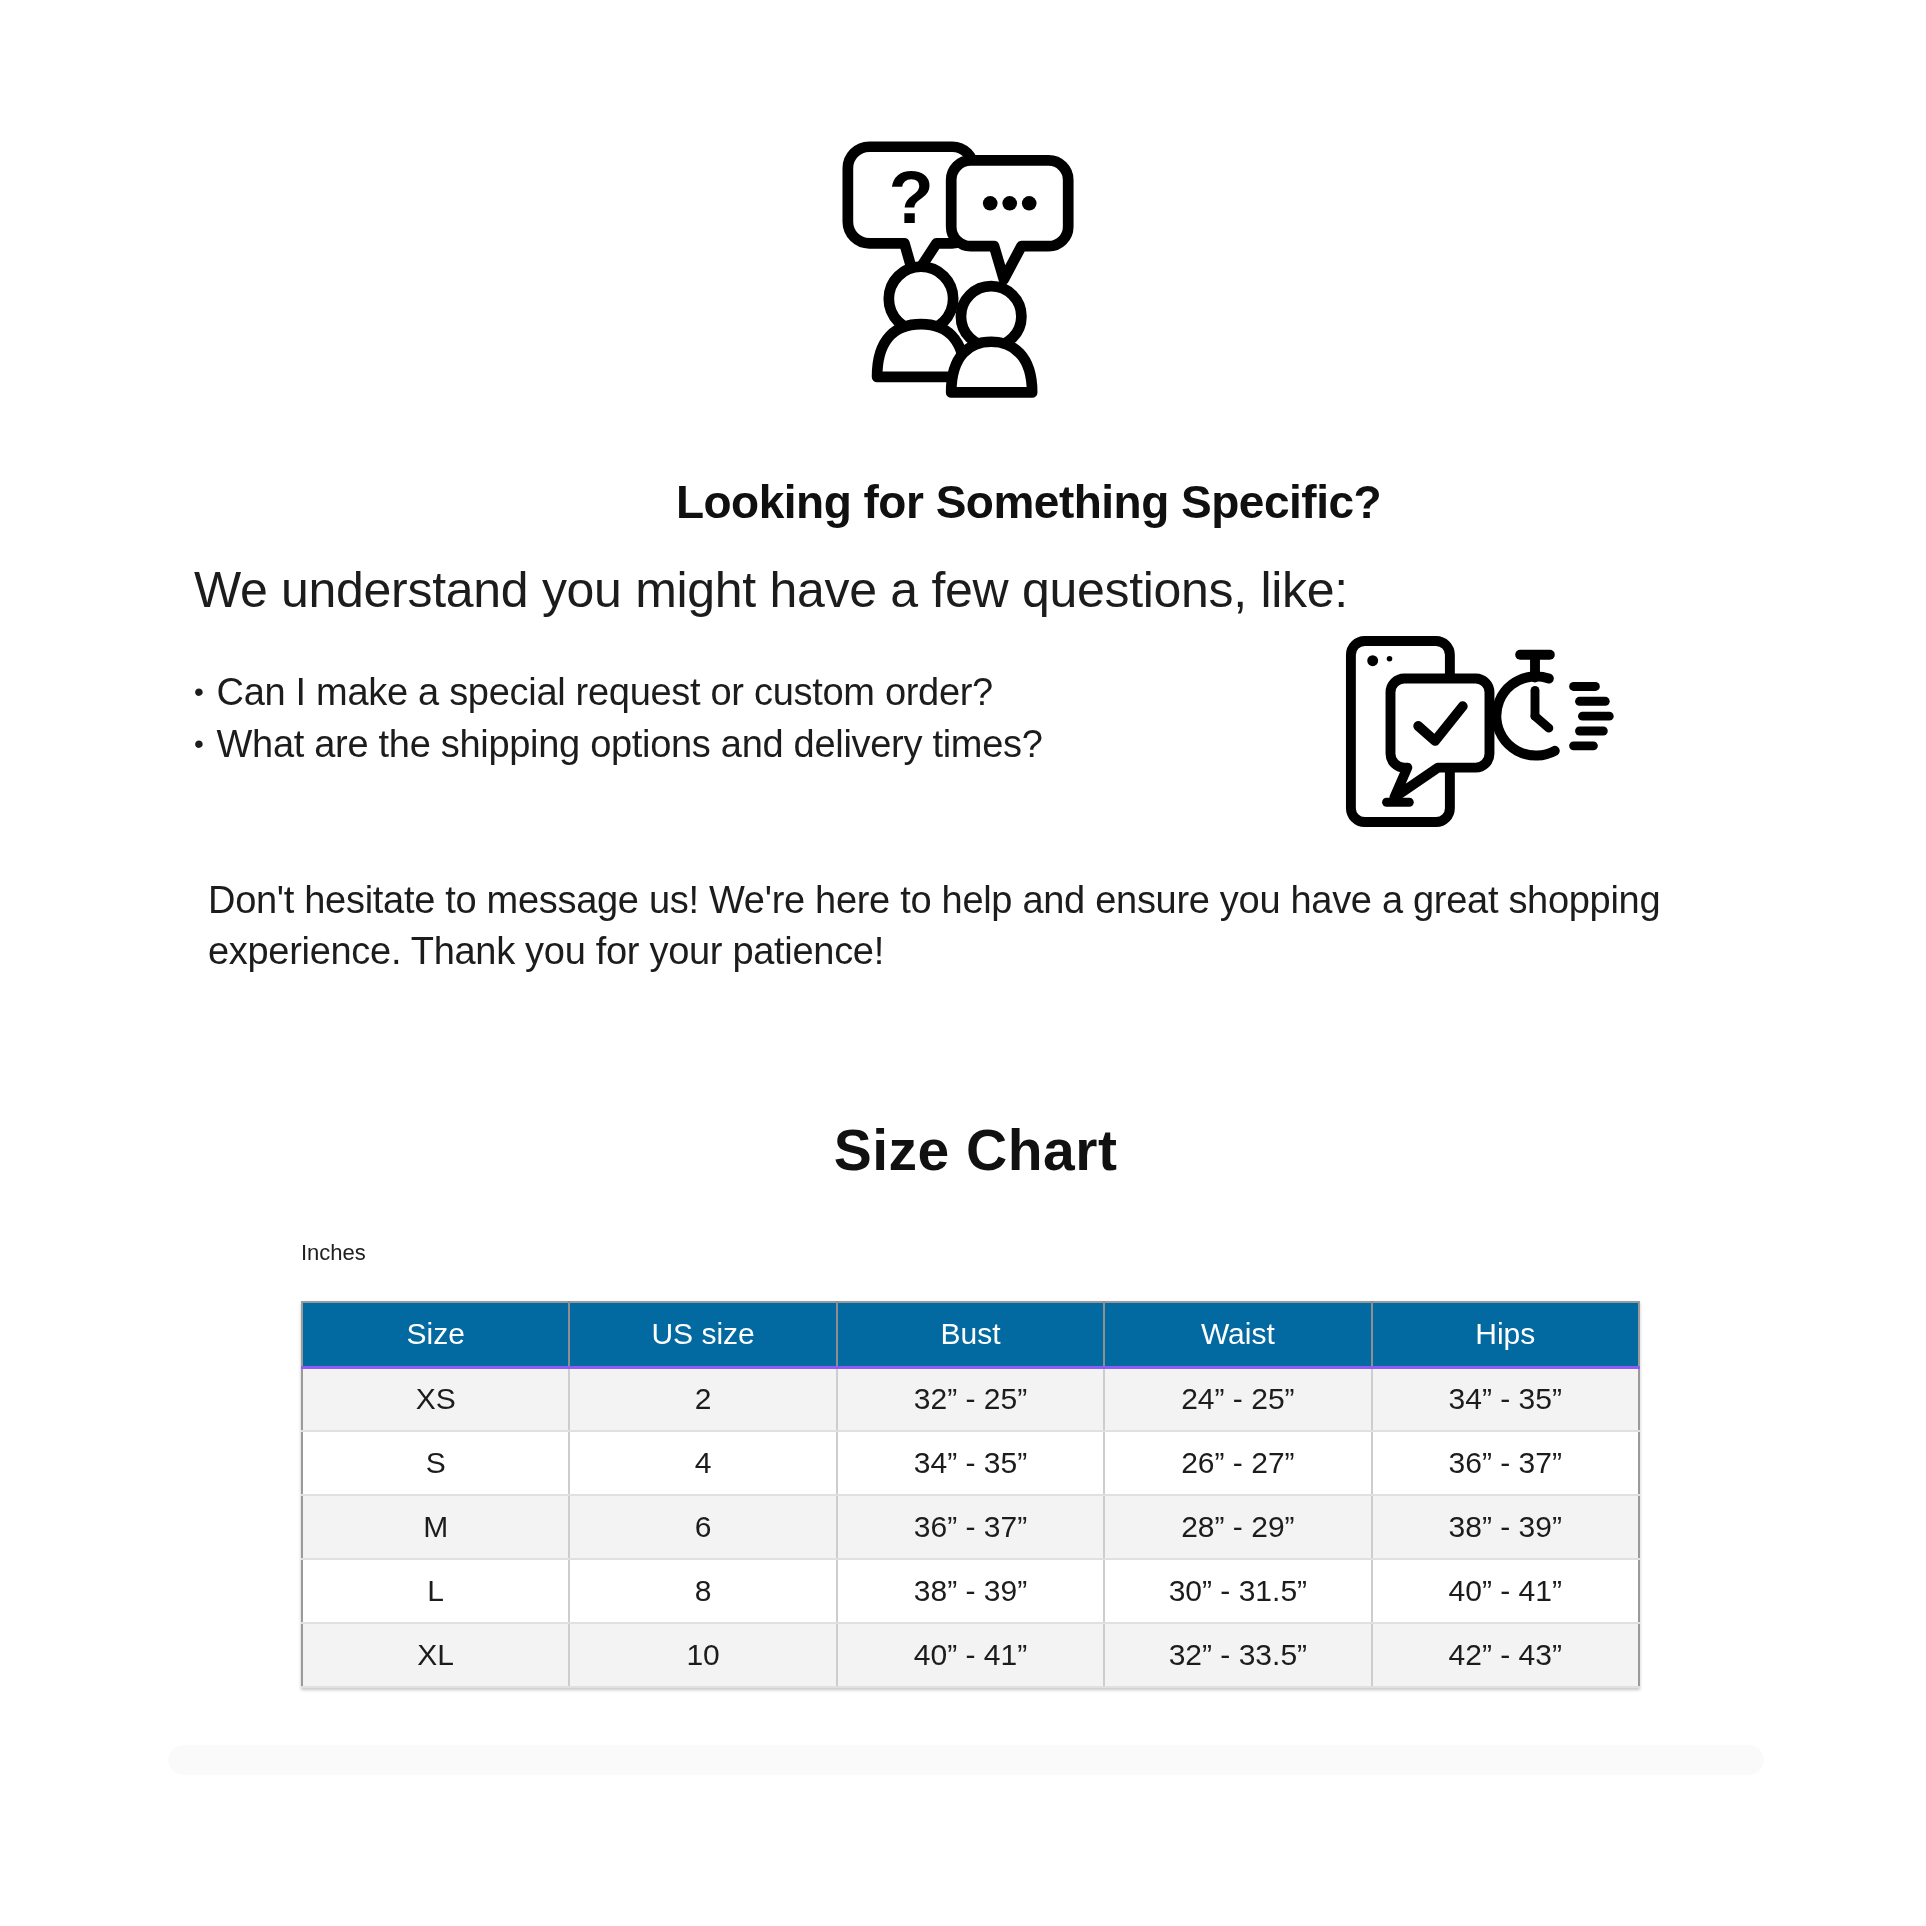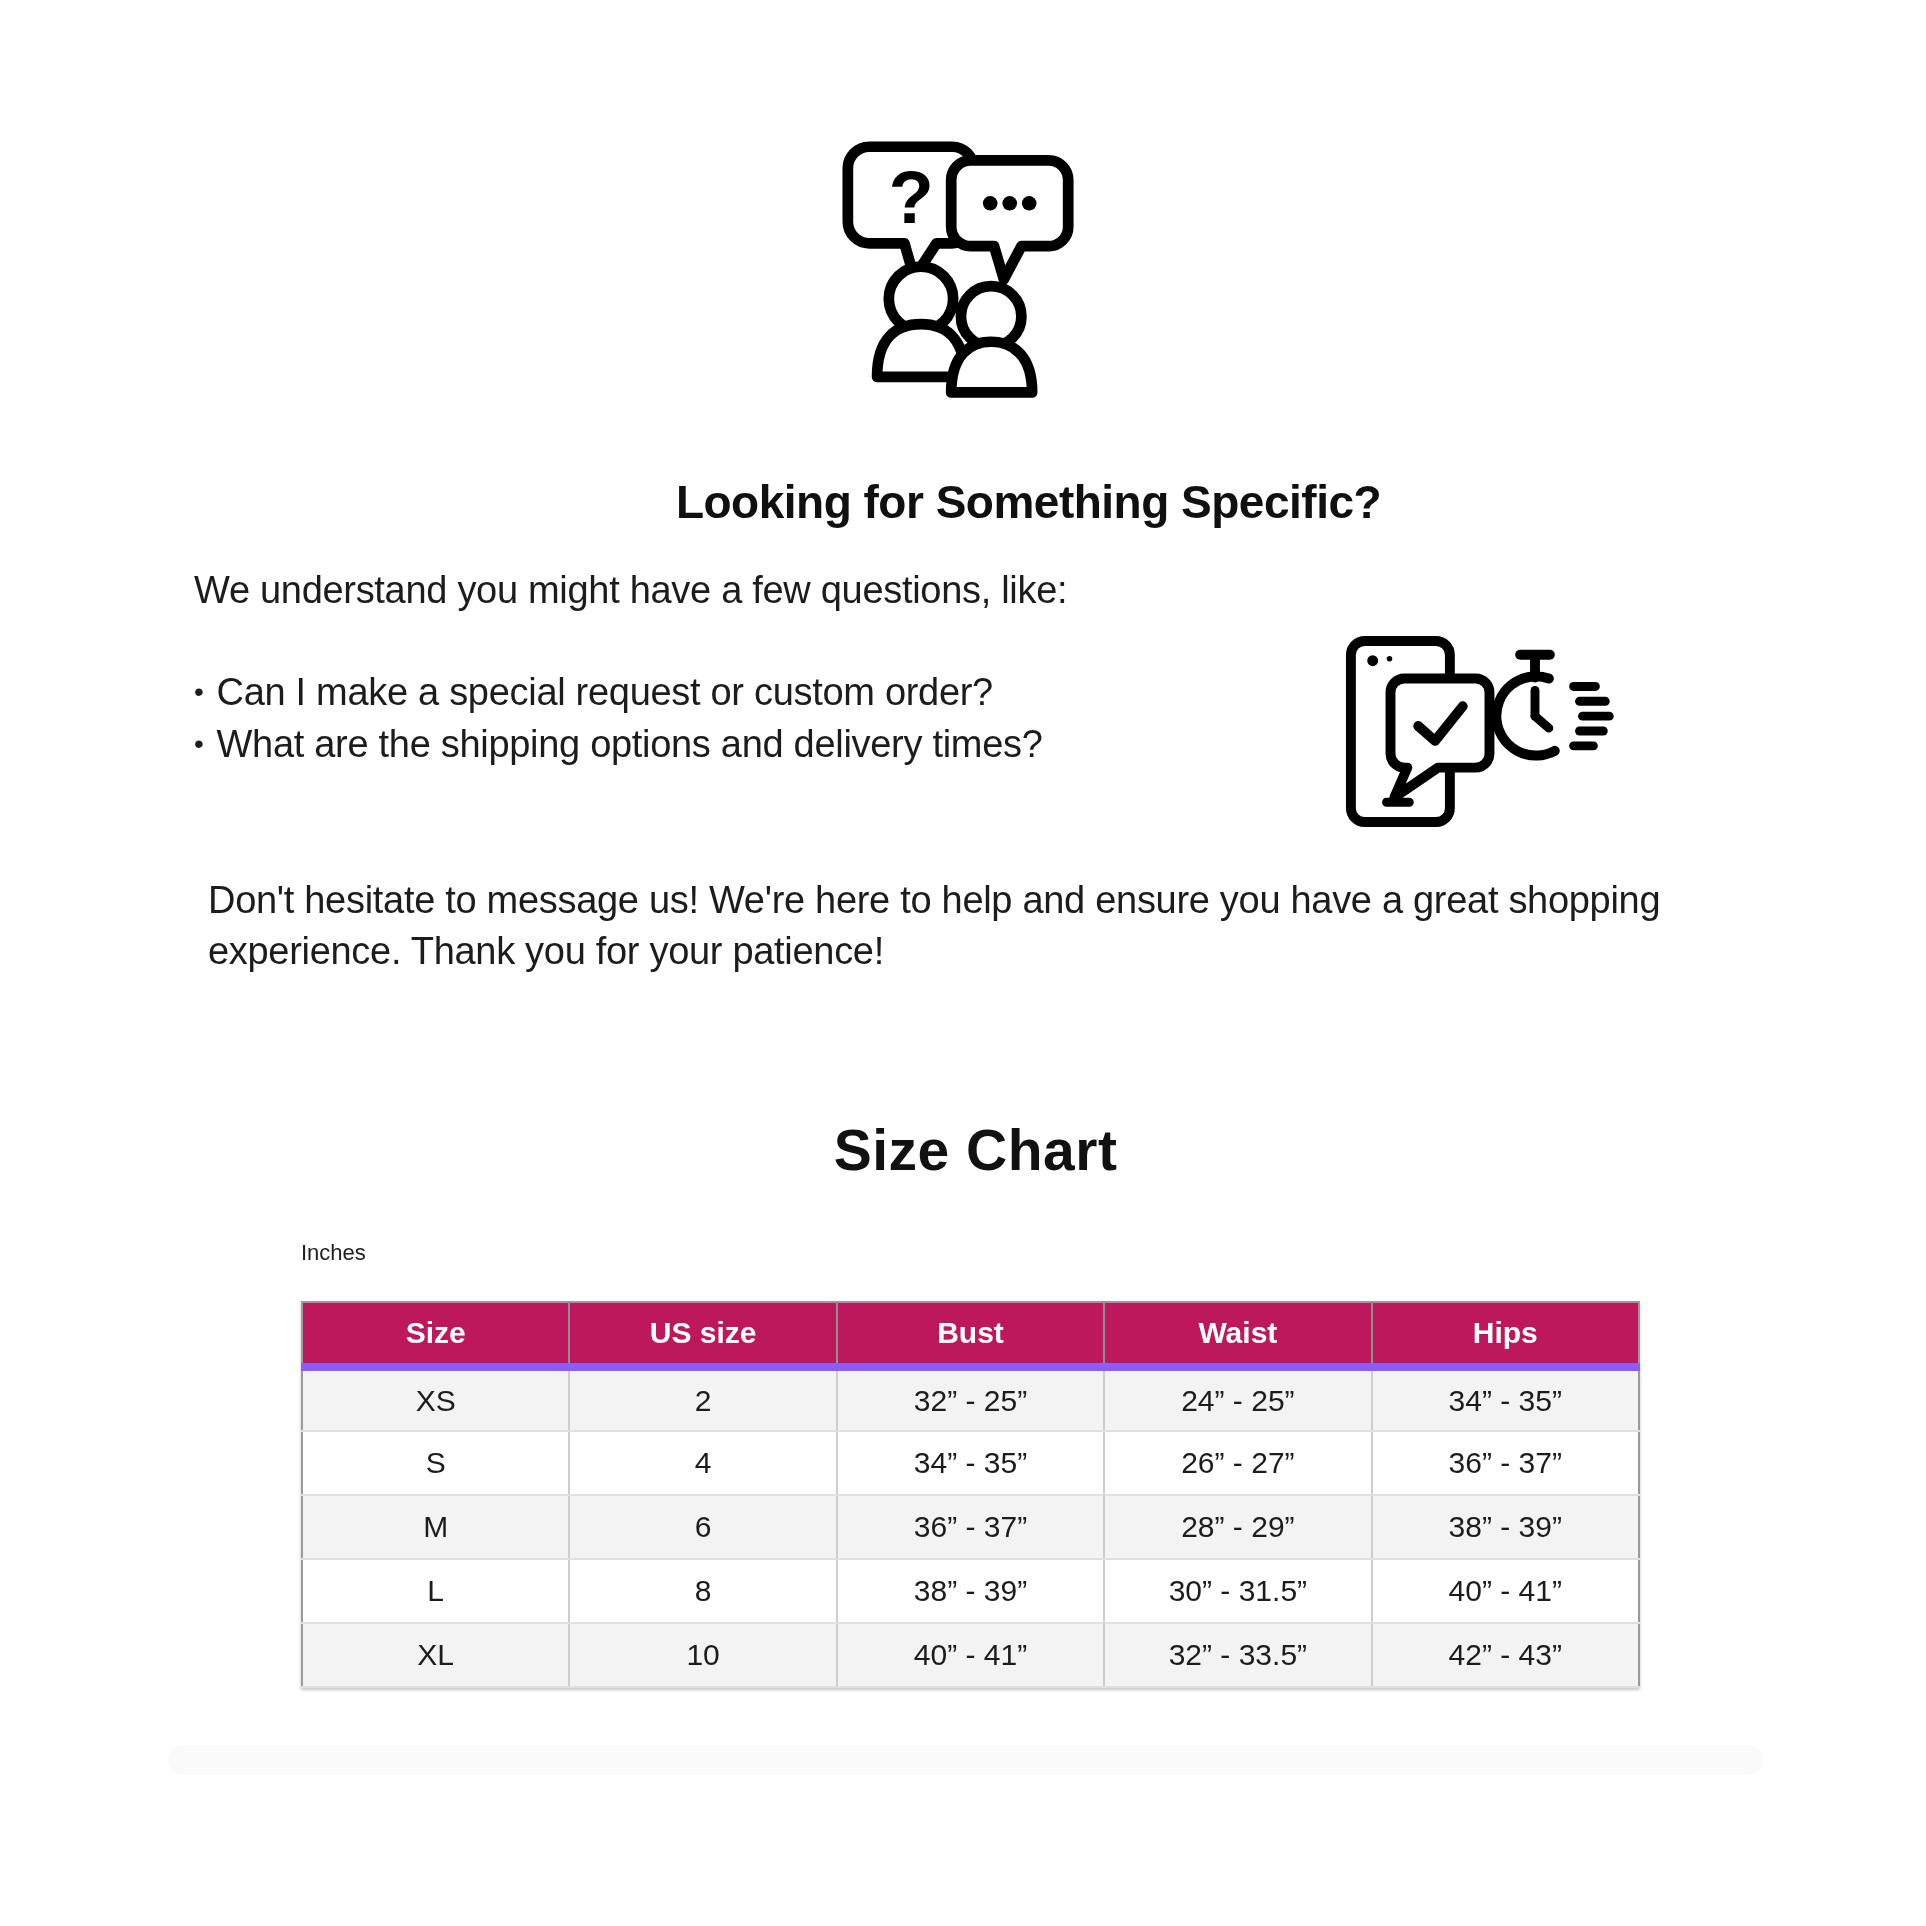--- a/index.html
+++ b/index.html
@@ -14,21 +14,21 @@
   .chat-icon .stroke { fill:#ffffff; stroke:#000000; stroke-width:11; stroke-linejoin:round; }
   .chat-icon .q-glyph { font-family:"Liberation Sans", sans-serif; font-weight:700; font-size:76px; fill:#000; text-anchor:middle; }
 
   .headline {
     position:absolute; left:65px; top:475px; width:1927px; text-align:center;
     font-size:46px; font-weight:700; letter-spacing:-0.5px; color:#101010;
   }
 
   .intro {
     position:absolute; left:194px; top:564px;
-    font-size:38px; line-height:52px; letter-spacing:-0.3px; color:#1c1c1c;
+    font-size:50px; line-height:52px; letter-spacing:-0.3px; color:#1c1c1c;
   }
 
   .questions {
     position:absolute; left:194px; top:666px; list-style:none;
     font-size:38px; line-height:52px; letter-spacing:-0.3px; color:#1c1c1c;
   }
   .questions .dot { display:inline-block; font-size:28px; margin-right:13px; vertical-align:4px; }
 
   
   .reply-icon { position:absolute; left:1342px; top:634px; width:289px; height:auto; }
@@ -49,22 +49,22 @@
   .units { position:absolute; left:301px; top:1240px; font-size:22px; color:#202020; }
 
   .size-table {
     position:absolute; left:301px; top:1301px; width:1339px;
     border-collapse:collapse; table-layout:fixed;
     font-size:30px; color:#1c1c1c; text-align:center;
     border:2px solid #9a9a9a;
     box-shadow:0 2px 3px rgba(0,0,0,0.22);
   }
   .size-table th {
-    background:#be185d; color:#ffffff; font-weight:700; height:65px;
-    border-right:2px solid #8f8f8f; border-bottom:8px solid #8b5cf6;
+    background:#0369a1; color:#ffffff; font-weight:400; height:65px;
+    border-right:2px solid #8f8f8f; border-bottom:3px solid #8b5cf6;
   }
   .size-table th:last-child { border-right:none;margin-left:29px; }
   .size-table td {
     height:64px; background:#ffffff;
     border-right:2px solid #cdcdcd; border-bottom:2px solid #e0e0e0;
   }
   .size-table td:last-child { border-right:none; }
   .size-table tbody tr:nth-child(odd) td { background:#f3f3f3; }
 
   .wm-shadow {

